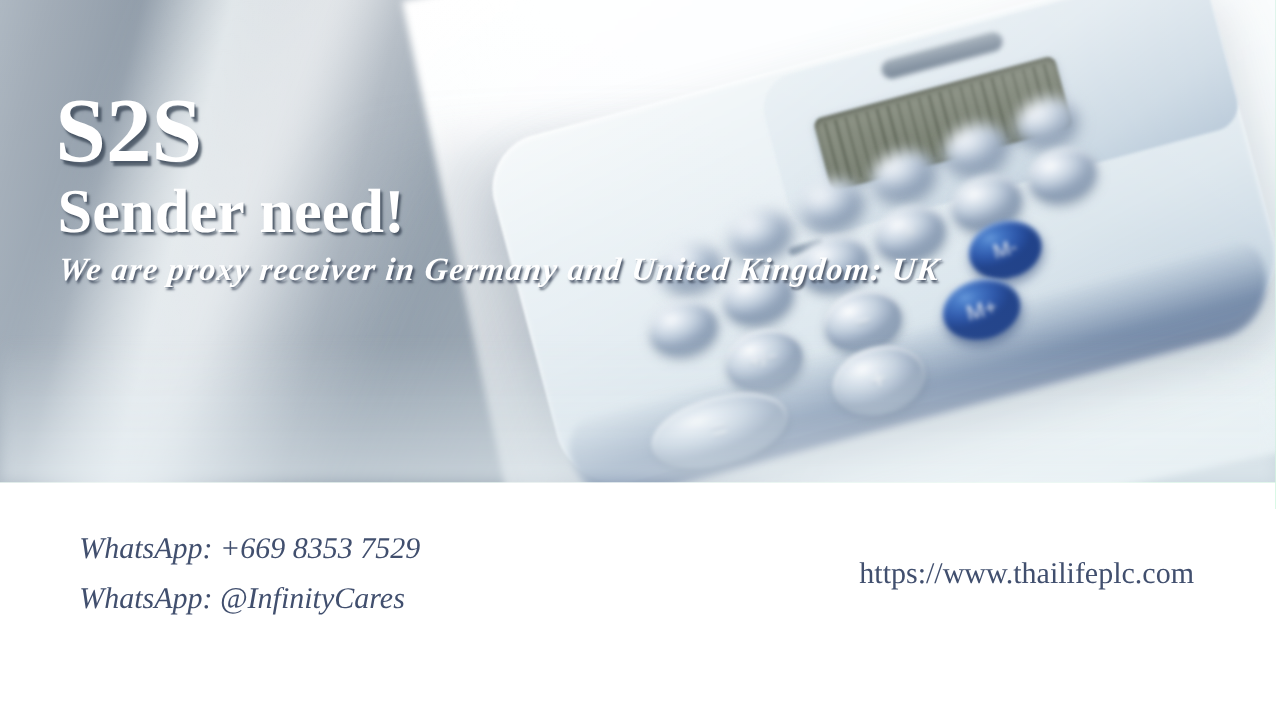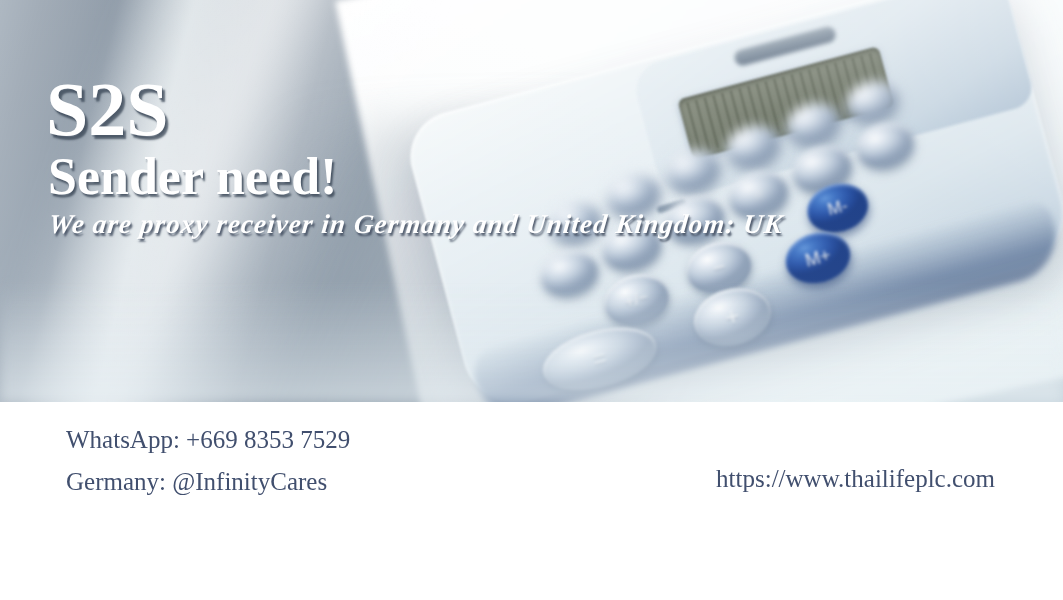--- a/index.html
+++ b/index.html
@@ -339,22 +339,23 @@
     position: absolute;
     left: 0;
     top: 402px;
     width: 1063px;
     height: 198px;
     background: #ffffff;
   }
   .contact-left {
     position: absolute;
     left: 66px;
-    top: 17px;
+    top: 35px;
     width: 520px;
+    font-style: italic;
   }
   .contact-right {
     position: absolute;
     right: 68px;
     top: 56px;
     text-align: center;
   }
   .contact-line {
     font-family: "Liberation Serif", serif;
     font-size: 25px;
@@ -418,21 +419,21 @@
       <div class="title-s2s">S2S</div>
       <div class="title-sub">Sender need!</div>
       <div class="title-tag">We are proxy receiver in Germany and United Kingdom: UK</div>
     </div>
   </div>
 
   <div class="contact-band">
 
     <div class="contact-left">
       <div class="contact-line">WhatsApp: +669 8353 7529</div>
-      <div class="contact-line">Germany: @InfinityCares</div>
+      <div class="contact-line">WhatsApp: @InfinityCares</div>
     </div>
 
     <div class="contact-right">
       <div class="contact-line">https://www.thailifeplc.com</div>
     </div>
 
   </div>
 
 </div>
 

